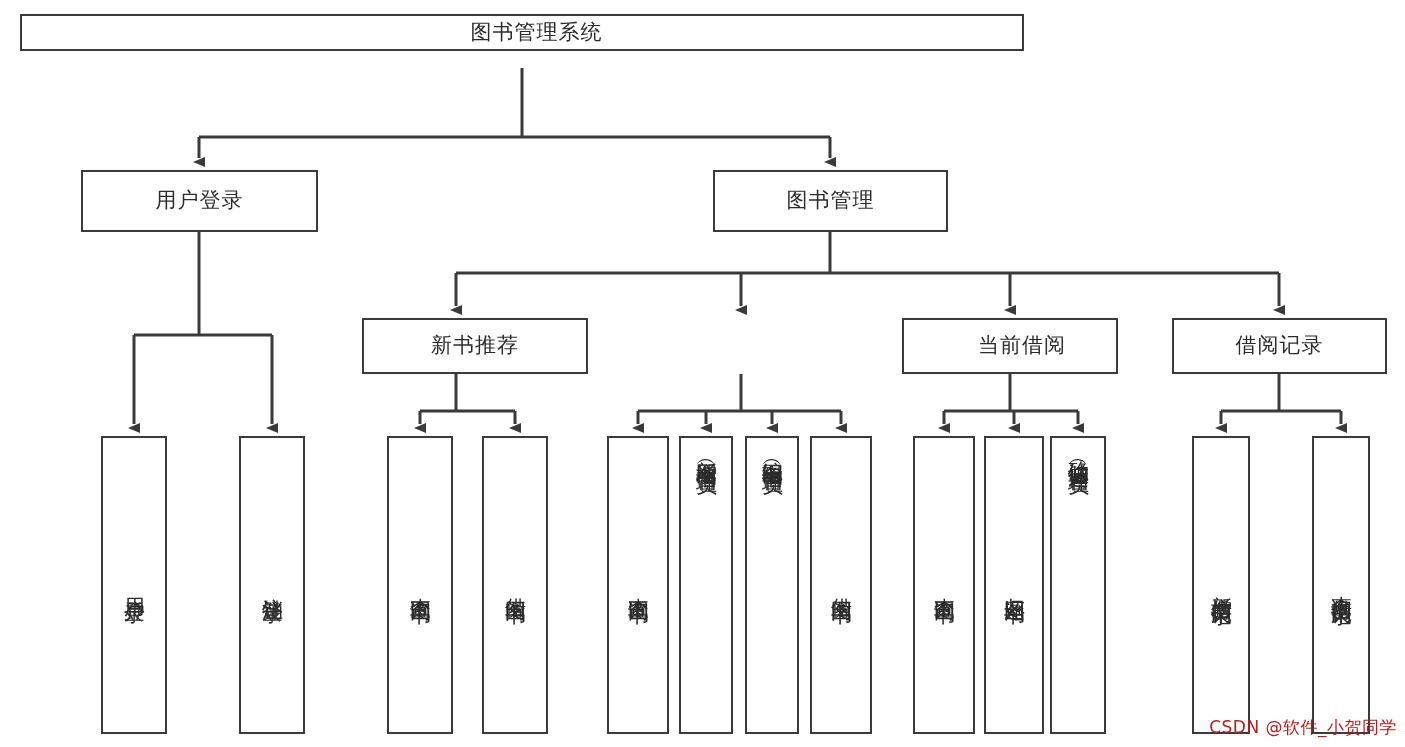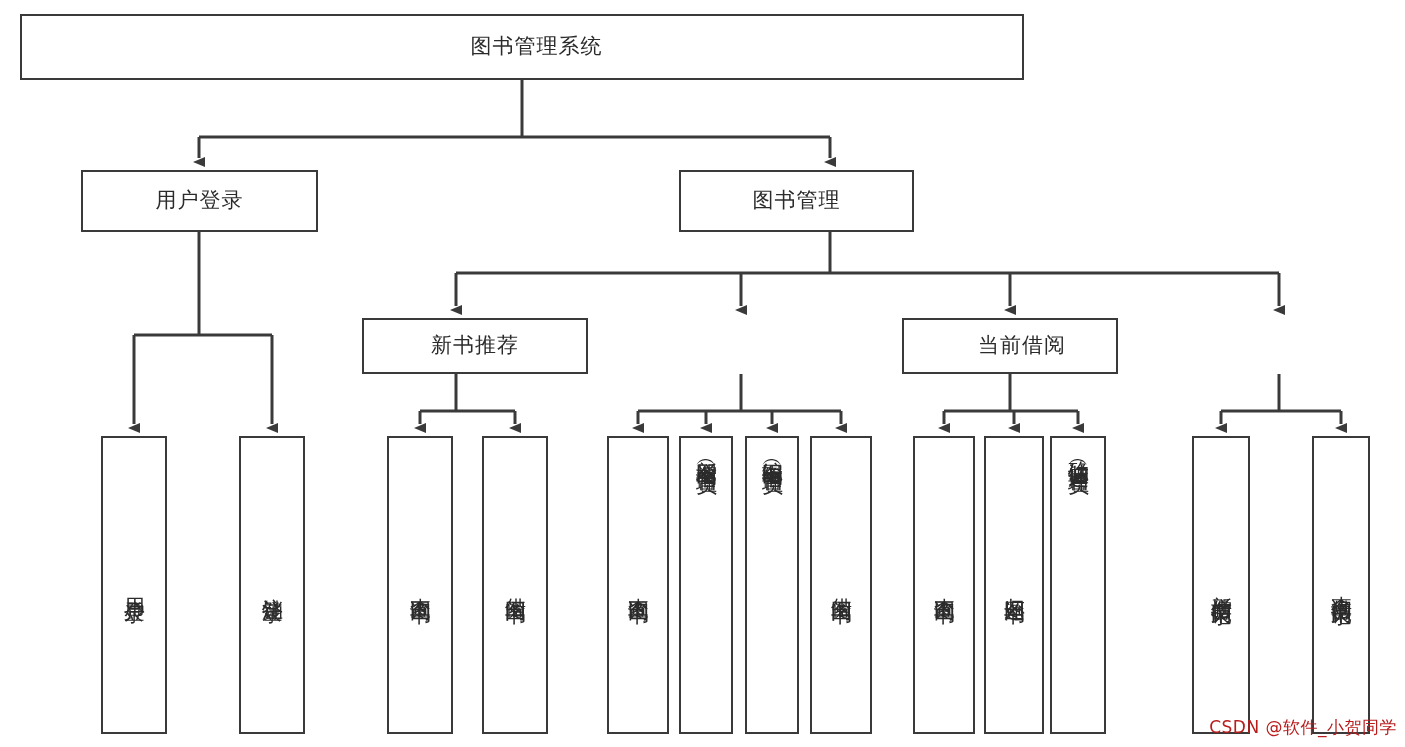--- a/index.html
+++ b/index.html
@@ -124,36 +124,39 @@
       <path d="M1014,411 L1014,424" marker-end="url(#arrow)"></path>
       <path d="M1078,411 L1078,424" marker-end="url(#arrow)"></path>
 
       <path d="M1279,374 L1279,411"></path>
       <path d="M1221,411 L1341,411"></path>
       <path d="M1221,411 L1221,424" marker-end="url(#arrow)"></path>
       <path d="M1341,411 L1341,424" marker-end="url(#arrow)"></path>
     </g>
   </svg>
 
-  <div class="node horiz" id="n-root" style="left: 20px; top: 14px; width: 1004px; height: 66px; padding-left: 29px;">
+  <div class="node horiz" id="n-root" style="left: 20px; top: 14px; width: 1004px; height: 37px; padding-left: 29px;">
     <span class="node-label">图书管理系统</span>
   </div>
 
   <div class="node horiz" id="n-l2-0" style="left: 81px; top: 170px; width: 237px; height: 62px;">
     <span class="node-label">用户登录</span>
   </div>
-  <div class="node horiz" id="n-l2-1" style="left: 679px; top: 170px; width: 235px; height: 62px;">
+  <div class="node horiz" id="n-l2-1" style="left: 713px; top: 170px; width: 235px; height: 62px;">
     <span class="node-label">图书管理</span>
   </div>
 
   <div class="node horiz" id="n-l3-0" style="left: 362px; top: 318px; width: 226px; height: 56px;">
     <span class="node-label">新书推荐</span>
   </div>
   <div class="node horiz" id="n-l3-2" style="left: 902px; top: 318px; width: 216px; height: 56px; padding-left: 24px;">
     <span class="node-label">当前借阅</span>
+  </div>
+  <div class="node horiz" id="n-l3-3" style="left: 1172px; top: 318px; width: 215px; height: 56px;">
+    <span class="node-label">借阅记录</span>
   </div>
 
   <div class="node vert center" id="n-leaf-0" style="left: 101px; top: 436px; width: 66px; height: 298px;">
     <span class="node-label">用户登录</span>
   </div>
   <div class="node vert center" id="n-leaf-1" style="left: 239px; top: 436px; width: 66px; height: 298px;">
     <span class="node-label">注销登录</span>
   </div>
   <div class="node vert center" id="n-leaf-2" style="left: 387px; top: 436px; width: 66px; height: 298px;">
     <span class="node-label">查询图书</span>

